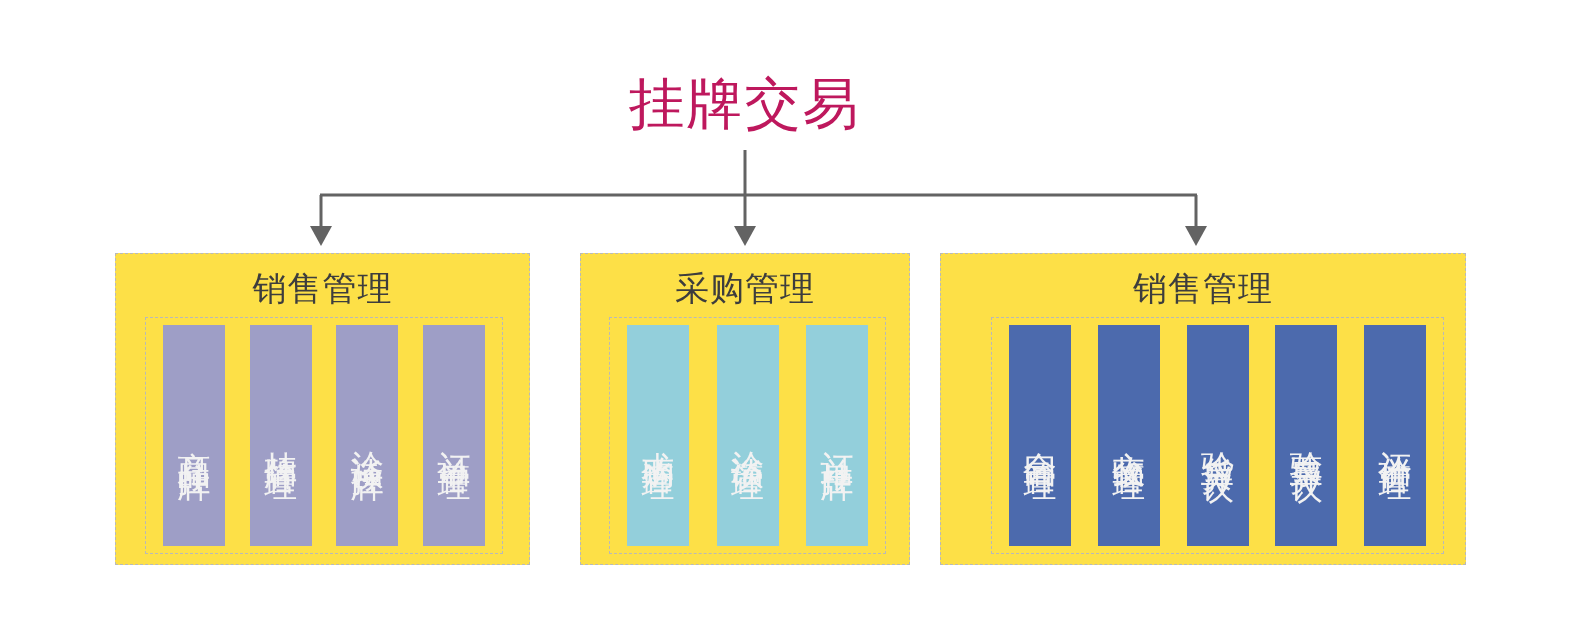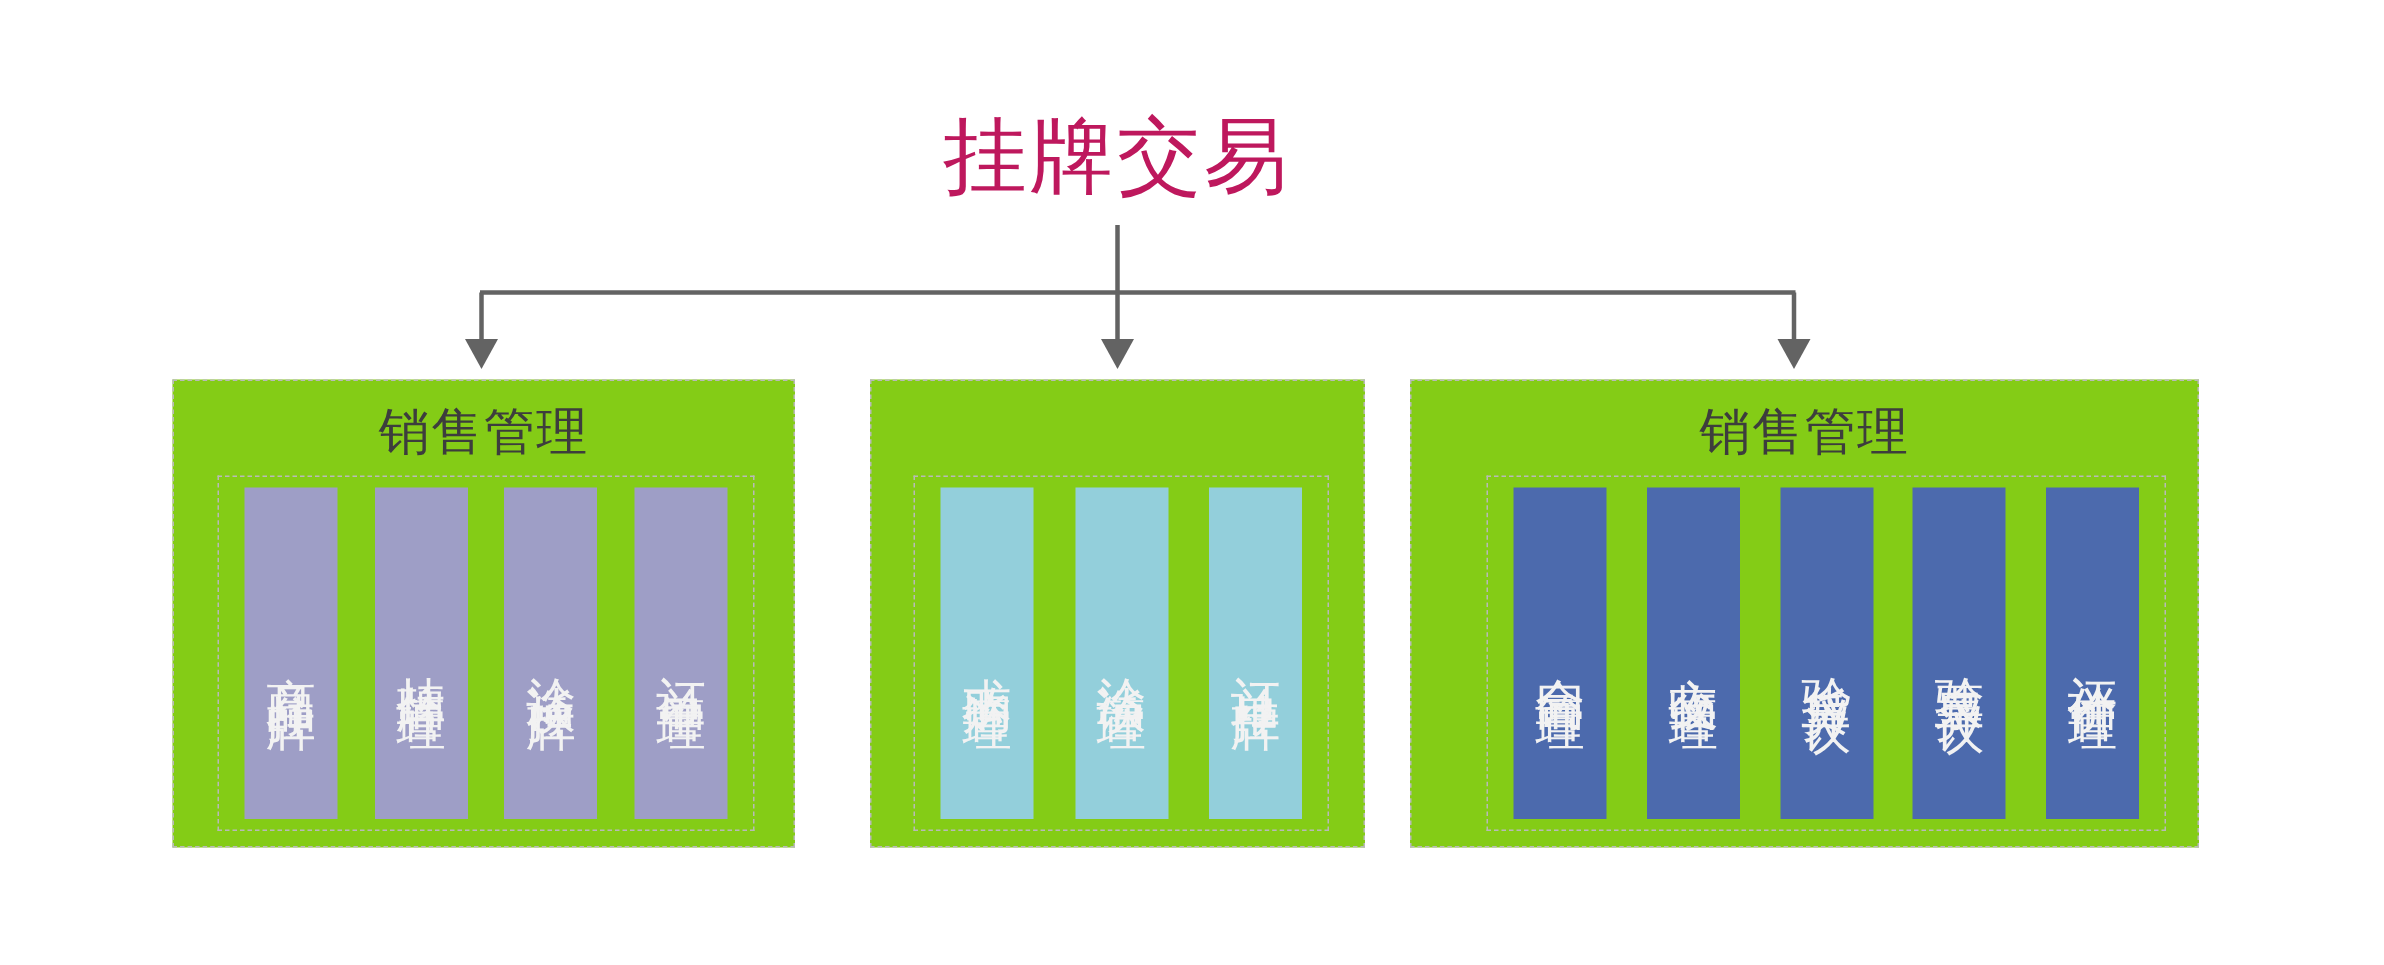--- a/index.html
+++ b/index.html
@@ -45,21 +45,21 @@
     width: 1589px;
     height: 643px;
     pointer-events: none;
   }
 
   
   .group {
     position: absolute;
     border: 1.5px dashed #b9b9b9;
     box-sizing: border-box;
-    background: #84cc16;
+    background: #fde047;
   }
   .group-title {
     position: absolute;
     left: 0;
     top: 14px;
     width: 100%;
     text-align: center;
     font-size: 34px;
     line-height: 40px;
     letter-spacing: 1px;
@@ -138,20 +138,21 @@
       <div class="pill fill-purple">
         <span class="pill-text">洽谈挂牌</span>
       </div>
       <div class="pill fill-purple">
         <span class="pill-text">订单管理</span>
       </div>
     </div>
   </div>
 
   <div class="group" style="left:580px; top:253px; width:330px; height:312px;">
+    <div class="group-title">采购管理</div>
     <div class="items-wrap" style="left:28px; top:63px; width:277px; height:237px; padding:0 17px;">
       <div class="pill fill-teal">
         <span class="pill-text">求购管理</span>
       </div>
       <div class="pill fill-teal">
         <span class="pill-text">洽谈管理</span>
       </div>
       <div class="pill fill-teal">
         <span class="pill-text">订单挂牌</span>
       </div>

